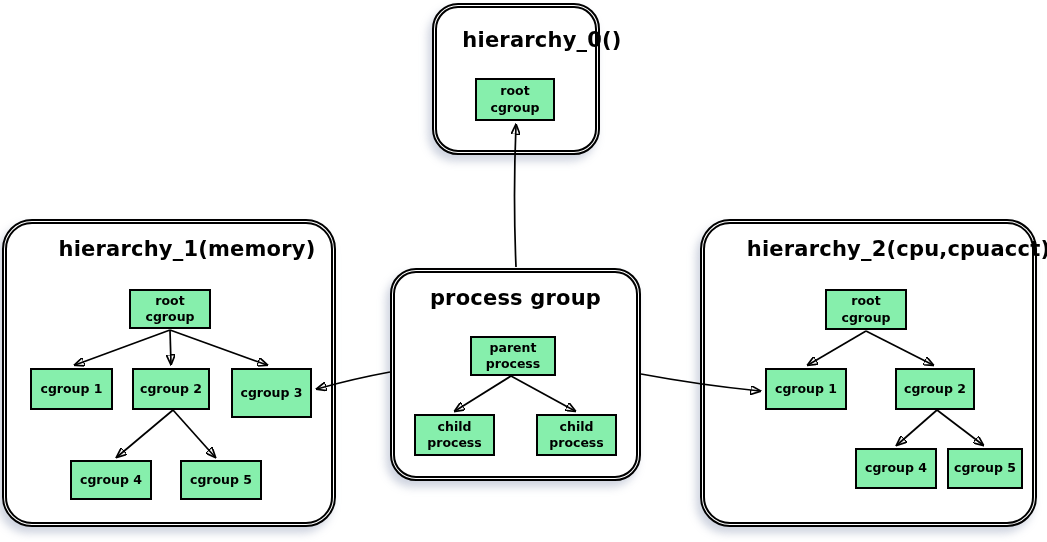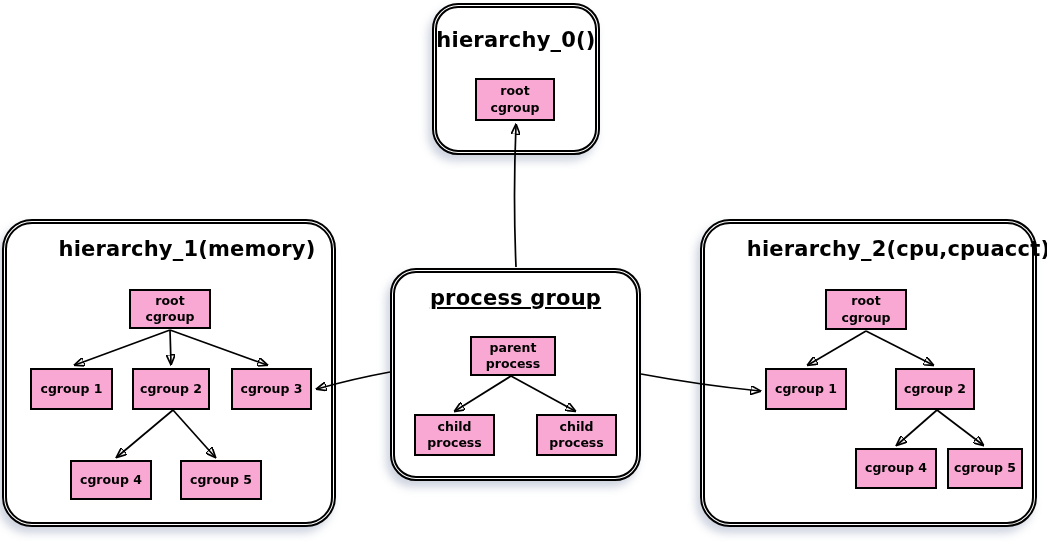--- a/index.html
+++ b/index.html
@@ -12,51 +12,51 @@
     position:absolute;background:#ffffff;
     border:5px double #000;border-radius:30px;
     box-shadow:-4px 6px 8px rgba(125,140,170,.38);
     box-sizing:border-box;
   }
   .panel-title{
     position:absolute;text-align:center;font-weight:bold;font-size:21px;
     letter-spacing:0.2px;z-index:3;
   }
   .node{
-    position:absolute;background:#f9a8d4;border:2px solid #000;
+    position:absolute;background:#86efac;border:2px solid #000;
     display:flex;align-items:center;justify-content:center;text-align:center;
     font-weight:bold;font-size:12.5px;line-height:1.32;white-space:pre-line;
     box-sizing:border-box;z-index:4;
   }
   #arrows{position:absolute;left:0;top:0;z-index:6;pointer-events:none;}
   #arrows path{stroke:#000;stroke-width:1.7;fill:none;}
 </style>
 </head>
 <body>
 
 <div id="canvas">
 
   <div class="panel" style="left:432px;top:3px;width:168px;height:152px;border-radius:26px;"></div>
   <div class="panel" style="left:2px;top:219px;width:334px;height:308px;"></div>
   <div class="panel" style="left:390px;top:268px;width:251px;height:213px;border-radius:26px;"></div>
   <div class="panel" style="left:700px;top:219px;width:337px;height:308px;"></div>
 
-  <div class="panel-title" style="left:432px;top:28px;width:168px;">hierarchy_0()</div>
+  <div class="panel-title" style="left:432px;top:28px;width:168px;padding-left:26px;">hierarchy_0()</div>
   <div class="panel-title" style="left:2px;top:237px;width:370px;">hierarchy_1(memory)</div>
-  <div class="panel-title" style="left:390px;top:286px;width:251px;text-decoration:underline;">process group</div>
+  <div class="panel-title" style="left:390px;top:286px;width:251px;">process group</div>
   <div class="panel-title" style="left:700px;top:237px;width:367px;margin-left:15px;">hierarchy_2(cpu,cpuacct)</div>
 
   <div class="node" style="left:475px;top:78px;width:80px;height:43px;">root
 cgroup</div>
 
   <div class="node" style="left:129px;top:289px;width:82px;height:40px;">root
 cgroup</div>
   <div class="node" style="left:30px;top:368px;width:83px;height:42px;">cgroup 1</div>
   <div class="node" style="left:132px;top:368px;width:78px;height:42px;">cgroup 2</div>
-  <div class="node" style="left:231px;top:368px;width:81px;height:42px;">cgroup 3</div>
+  <div class="node" style="left:231px;top:368px;width:81px;height:50px;">cgroup 3</div>
   <div class="node" style="left:70px;top:460px;width:82px;height:40px;">cgroup 4</div>
   <div class="node" style="left:180px;top:460px;width:82px;height:40px;">cgroup 5</div>
 
   <div class="node" style="left:470px;top:336px;width:86px;height:40px;">parent
 process</div>
   <div class="node" style="left:414px;top:414px;width:81px;height:42px;">child
 process</div>
   <div class="node" style="left:536px;top:414px;width:81px;height:42px;">child
 process</div>
 

